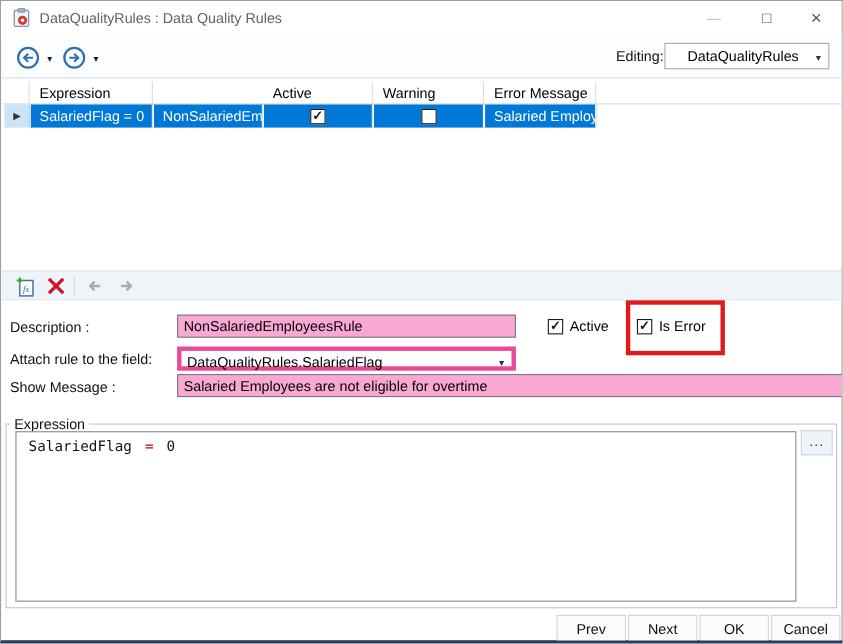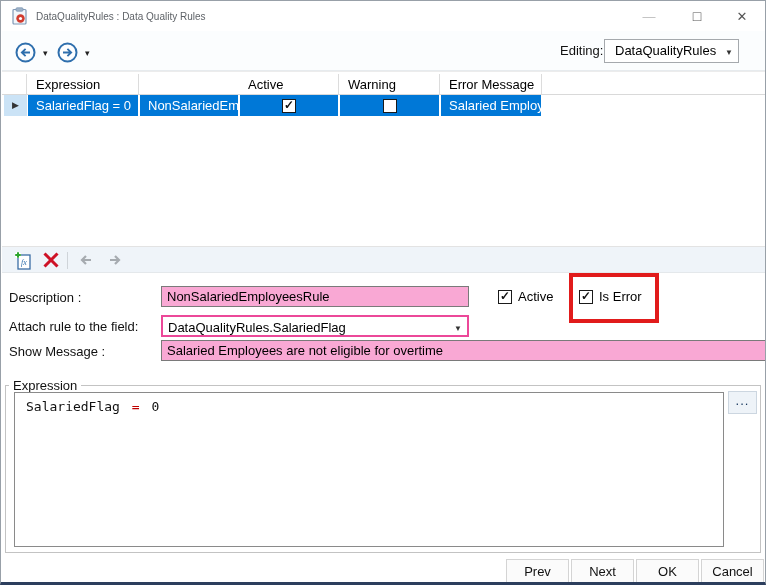--- a/index.html
+++ b/index.html
@@ -1,32 +1,32 @@
 <!DOCTYPE html>
 <html><head>
 <meta charset="utf-8">
 <style>
   * { box-sizing: border-box; margin: 0; padding: 0; }
   body { width: 766px; height: 585px; font-family: "Liberation Sans", sans-serif; font-size: 13px; color: #000; background: #fff; }
   .window { position: relative; width: 766px; height: 585px; background: #fff; border: 1px solid #98a0a8; border-bottom: 3px solid #2c3e5d; overflow: hidden; }
 
   
   .titlebar { position: absolute; left: 0; top: 0; width: 100%; height: 30px; background: #fff; display: flex; align-items: center; padding-left: 10px; }
-  .title-text { color: #5f6368; margin-left: 8px; font-size: 10px; }
+  .title-text { color: #5f6368; margin-left: 8px; font-size: 13px; }
   .win-ctrl { position: absolute; top: 0; width: 30px; height: 30px; display: flex; align-items: center; justify-content: center; color: #555; font-size: 13px; cursor: default; }
   .ctrl-min { right: 101px; color: #bdbdbd; }
   .ctrl-max { right: 53px; font-size: 14px; }
   .ctrl-close { right: 8px; }
 
   
   .navbar { position: absolute; left: 1px; top: 30px; width: 764px; height: 40px; background: #fbfdfe; border-bottom: 1px solid #e7ebee; }
   .nav-btn { position: absolute; top: 11px; width: 21px; height: 21px; }
   .nav-caret { position: absolute; top: 17px; font-size: 9px; color: #222; }
   .editing-label { position: absolute; left: 558px; top: 12px; color: #111; }
-  .editing-combo { position: absolute; left: 602px; top: 8px; width: 135px; height: 24px; background: #fff; border: 1px solid #a5a9ad; padding: 3px 18px 0 10px; }
+  .editing-combo { position: absolute; left: 602px; top: 8px; width: 150px; height: 24px; background: #fff; border: 1px solid #a5a9ad; padding: 3px 18px 0 20px; }
   .combo-caret { position: absolute; right: 5px; top: 8px; font-size: 8px; color: #333; }
 
   
   .grid { position: absolute; left: 1px; top: 70px; width: 764px; height: 174px; background: #fff; border-top: 1px solid #ececec; }
   .grid-header { position: absolute; top: 2px; left: 0; width: 100%; height: 21px; border-bottom: 1px solid #d9d9d9; }
   .gh-cell { position: absolute; top: 0; height: 20px; padding: 3px 0 0 9px; border-right: 1px solid #dcdcdc; color: #000; }
   .gh-sel { left: 2px; width: 23px; }
   .grid-row { position: absolute; top: 23px; left: 0; width: 100%; height: 21px; }
   .gr-sel { position: absolute; left: 2px; width: 23px; height: 21px; background: #cbe3f6; color: #333; font-size: 9px; text-align: center; padding-top: 5px; }
   .gr-cell { position: absolute; top: 0; height: 21px; background: #0078d7; color: #fff; padding: 3px 0 0 8px; border-right: 1px solid #fff; border-left: 1px solid #fff; white-space: nowrap; overflow: hidden; }
@@ -42,21 +42,21 @@
   .checkbox.checked::after { content: "✓"; font-weight: bold; margin-top: -1px; }
 
   
   .rule-toolbar { position: absolute; left: 1px; top: 245px; width: 764px; height: 27px; background: #eff4f9; border-top: 1px solid #e3e3e3; border-bottom: 1px solid #e4e8eb; }
   .tb-item { position: absolute; top: 4px; }
   .tb-sep { position: absolute; left: 65px; top: 5px; width: 1px; height: 17px; background: #cfd4d9; }
 
   
   .form-label { position: absolute; color: #111; }
   .textbox { position: absolute; background: #f9a8d4; border: 1px solid #7a7a7a; padding: 2px 4px 0 5px; height: 21px; white-space: nowrap; overflow: hidden; }
-  .field-combo { position: absolute; left: 160px; top: 314px; width: 308px; height: 22px; background: #fff; border: 2px solid #ec4899; padding: 3px 35px 0 5px; }
+  .field-combo { position: absolute; left: 160px; top: 314px; width: 308px; height: 22px; background: #fff; border: 4px solid #ec4899; padding: 3px 35px 0 5px; }
   .check-wrap { position: absolute; display: flex; align-items: center; gap: 6px; }
   .hint-text { position: absolute; left: 163px; top: 362px; color: #1c1c1c; }
   .red-annotation { position: absolute; left: 568px; top: 272px; width: 90px; height: 50px; border: 4px solid #e11b1b; pointer-events: none; }
 
   
   .expr-group { position: absolute; left: 4px; top: 384px; width: 756px; height: 168px; border: 1px solid #c3c3c3; }
   .expr-legend { position: absolute; left: 8px; top: 377px; background: #fff; padding: 0 4px; color: #111; }
   .expr-editor { position: absolute; left: 13px; top: 391px; width: 710px; height: 155px; background: #fff; border: 1px solid #8a8a8a; font-family: "DejaVu Sans Mono", monospace; font-size: 13px; padding: 6px 0 0 11px; color: #111; }
   .expr-op { color: #c00000; }
   .browse-btn { position: absolute; left: 727px; top: 390px; width: 29px; height: 23px; background: #eef3f8; border: 1px solid #ccd6e0; color: #16365c; text-align: center; padding-top: 1px; letter-spacing: 1px; }

